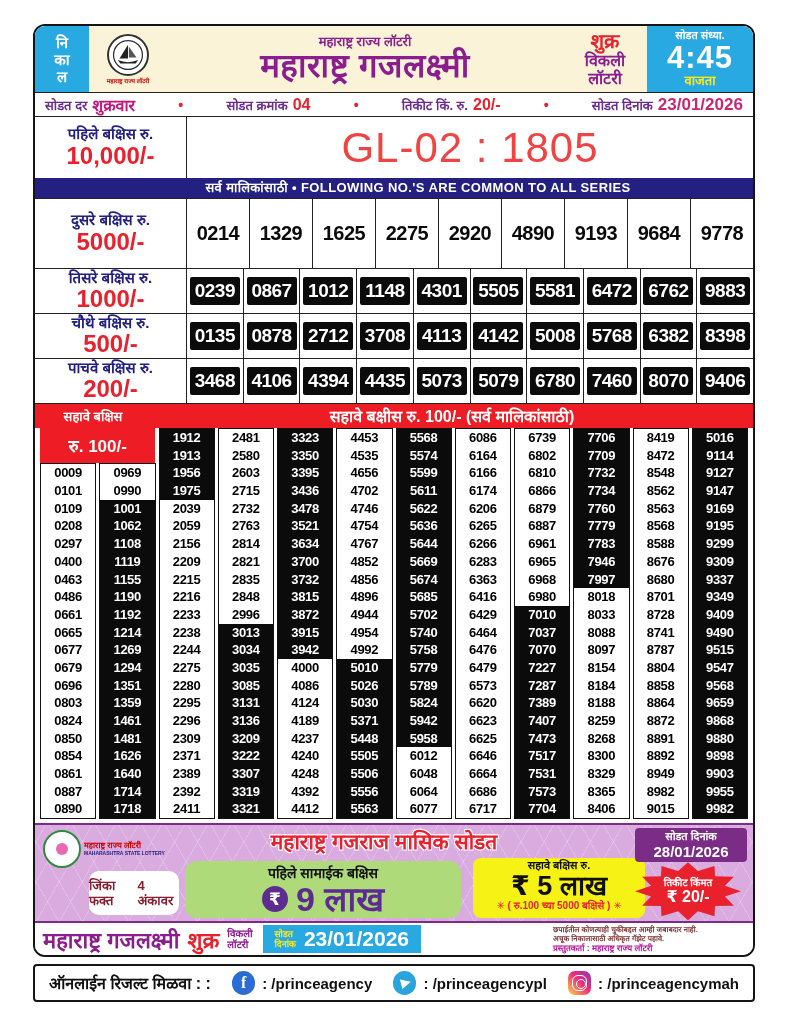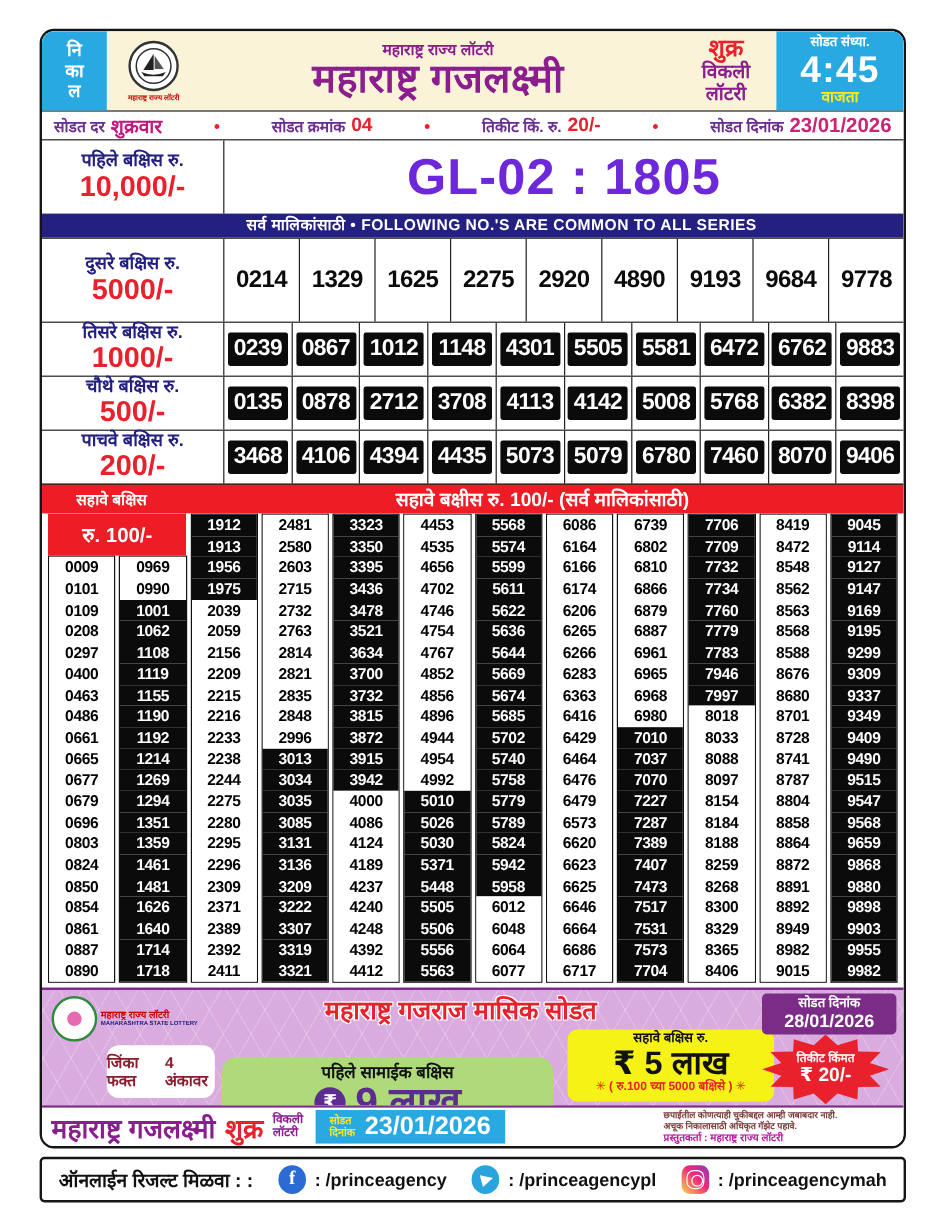--- a/index.html
+++ b/index.html
@@ -31,21 +31,21 @@
   .sh-red{color:#e8212c;font-size:16px;}
   .sh-date{color:#cc2475;font-size:17px;}
   .sh-dot{color:#e8212c;font-size:14px;}
   .sh-group{display:flex;align-items:center;gap:5px;}
 
   
   .p1{display:flex;border-top:1px solid #222;height:62px;}
   .plbl{width:152px;border-right:1px solid #222;display:flex;flex-direction:column;align-items:center;justify-content:center;line-height:1.1;}
   .plbl .l1{color:#232082;font-weight:bold;font-size:15px;}
   .plbl .l2{color:#e8212c;font-weight:bold;font-size:24px;}
-  .p1-win{flex:1;display:flex;align-items:center;justify-content:center;font-weight:bold;font-size:42px;color:#6d28d9;letter-spacing:1px;}
+  .p1-win{flex:1;display:flex;align-items:center;justify-content:center;font-weight:normal;font-size:42px;color:#ef4444;letter-spacing:1px;}
   .navy{background:#232082;color:#fff;text-align:center;font-weight:bold;font-size:13px;height:20px;line-height:20px;letter-spacing:0.4px;padding-left:48px;}
   .prow{display:flex;border-top:1px solid #222;}
   .p2{height:70px;}
   .pch{height:45px;}
   .nums{flex:1;display:flex;}
   .numcell{flex:1;display:flex;align-items:center;justify-content:center;border-left:1px solid #222;}
   .nums .numcell:first-child{border-left:none;}
   .plain .inner{font-weight:bold;font-size:20px;letter-spacing:-0.5px;color:#0b0b0b;}
   .chip .inner{background:#0b0b0b;color:#fff;font-weight:bold;font-size:19px;letter-spacing:-0.5px;padding:3px 2px;border-radius:2px;min-width:50px;text-align:center;}
 
@@ -66,21 +66,21 @@
   .ad{position:relative;height:98px;background:#d9abdf;border-top:2px solid #7b2c86;overflow:hidden;
       background-image:repeating-linear-gradient(60deg,rgba(255,255,255,.22) 0 1px,transparent 1px 20px),repeating-linear-gradient(-60deg,rgba(255,255,255,.22) 0 1px,transparent 1px 20px);}
   .ad-headline{position:absolute;left:108px;right:128px;top:2px;text-align:center;font-weight:bold;font-size:21px;color:#e8212c;text-shadow:1px 1px 0 #fff,-1px -1px 0 #fff,1px -1px 0 #fff,-1px 1px 0 #fff;}
   .ad-logo{position:absolute;left:8px;top:5px;display:flex;align-items:center;gap:3px;}
   .ad-circ{width:38px;height:38px;border-radius:50%;background:#fff;border:2px solid #2f8a3d;display:flex;align-items:center;justify-content:center;}
   .ad-circ i{width:12px;height:12px;border-radius:50%;background:#e66ab1;display:block;}
   .ad-logo-txt{display:flex;flex-direction:column;line-height:1.1;}
   .alt1{color:#c00;font-weight:bold;font-size:8px;}
   .alt2{color:#232082;font-weight:bold;font-size:5px;}
   .ad-win{position:absolute;left:54px;top:46px;width:90px;height:44px;background:#fff;border-radius:10px;display:flex;flex-direction:row;align-items:center;justify-content:center;color:#8b1d30;font-weight:bold;font-size:13px;line-height:1.2;}
-  .ad-green{position:absolute;left:150px;top:36px;width:276px;height:57px;background:#aeda7a;border-radius:12px;padding:2px 8px;text-align:center;margin-top:20px;}
+  .ad-green{position:absolute;left:150px;top:36px;width:276px;height:57px;background:#aeda7a;border-radius:12px;padding:2px 8px;text-align:center;}
   .g1{font-weight:bold;font-size:14px;color:#111;}
   .g2{display:flex;align-items:center;justify-content:center;gap:8px;}
   .rupee-badge{width:26px;height:26px;border-radius:50%;background:#5d2c91;color:#fff;font-size:17px;display:flex;align-items:center;justify-content:center;font-weight:bold;}
   .g-amount{color:#5d2c91;font-weight:bold;font-size:34px;line-height:34px;}
   .ad-yellow{position:absolute;left:438px;top:33px;width:172px;height:60px;background:#f6f215;border-radius:8px;text-align:center;padding-top:1px;line-height:1.15;}
   .y0{font-weight:bold;font-size:11px;color:#111;}
   .y1{font-weight:bold;font-size:27px;color:#111;line-height:28px;}
   .y2{font-weight:bold;font-size:10px;color:#e8212c;}
   .ad-date{position:absolute;right:6px;top:3px;width:112px;background:#7b2c86;color:#fff;text-align:center;border-radius:4px;padding:2px 0;line-height:1.15;}
   .d1{font-size:11px;font-weight:bold;}
@@ -598,21 +598,21 @@
           <div class="cell w">8858</div>
           <div class="cell w">8864</div>
           <div class="cell w">8872</div>
           <div class="cell w">8891</div>
           <div class="cell w">8892</div>
           <div class="cell w">8949</div>
           <div class="cell w">8982</div>
           <div class="cell w">9015</div>
         </div>
         <div class="gcol">
-          <div class="cell b">9045</div>
+          <div class="cell b">5016</div>
           <div class="cell b">9114</div>
           <div class="cell b">9127</div>
           <div class="cell b">9147</div>
           <div class="cell b">9169</div>
           <div class="cell b">9195</div>
           <div class="cell b">9299</div>
           <div class="cell b">9309</div>
           <div class="cell b">9337</div>
           <div class="cell b">9349</div>
           <div class="cell b">9409</div>

